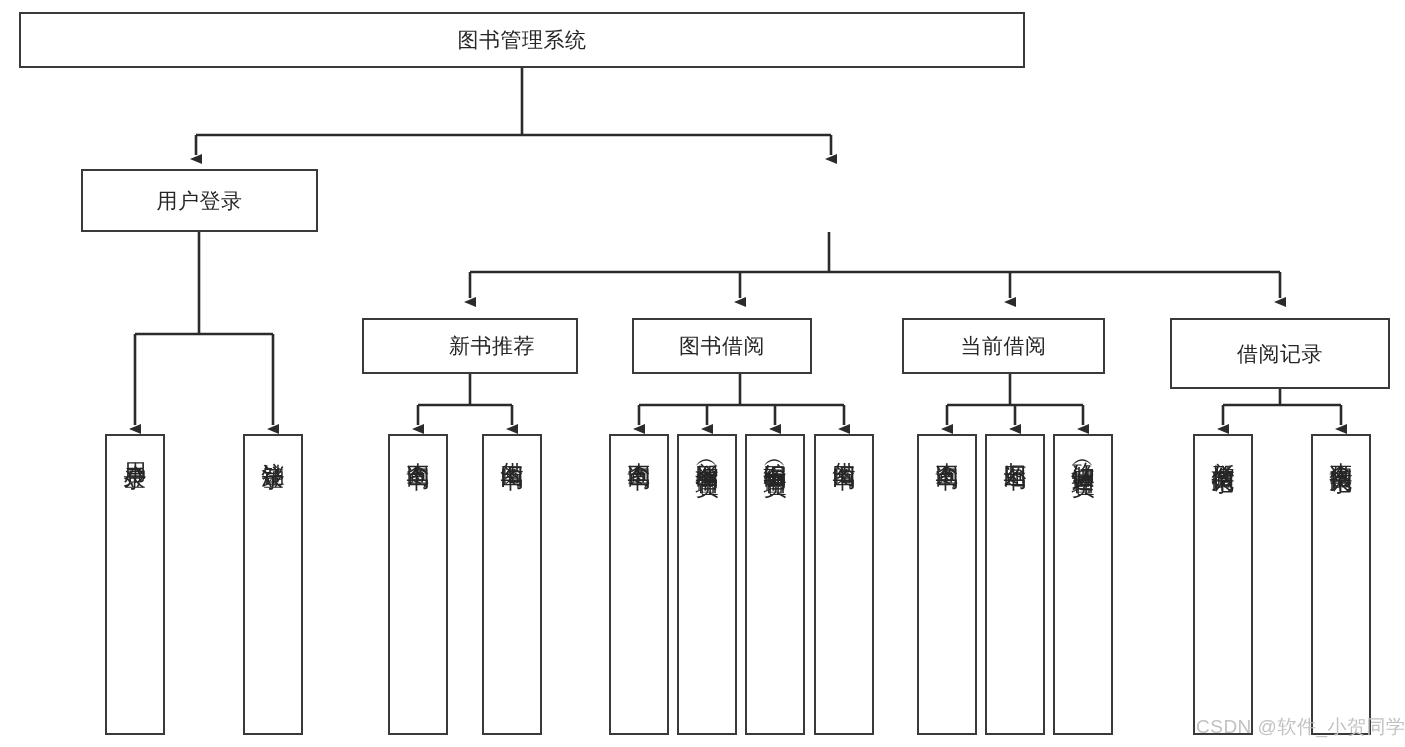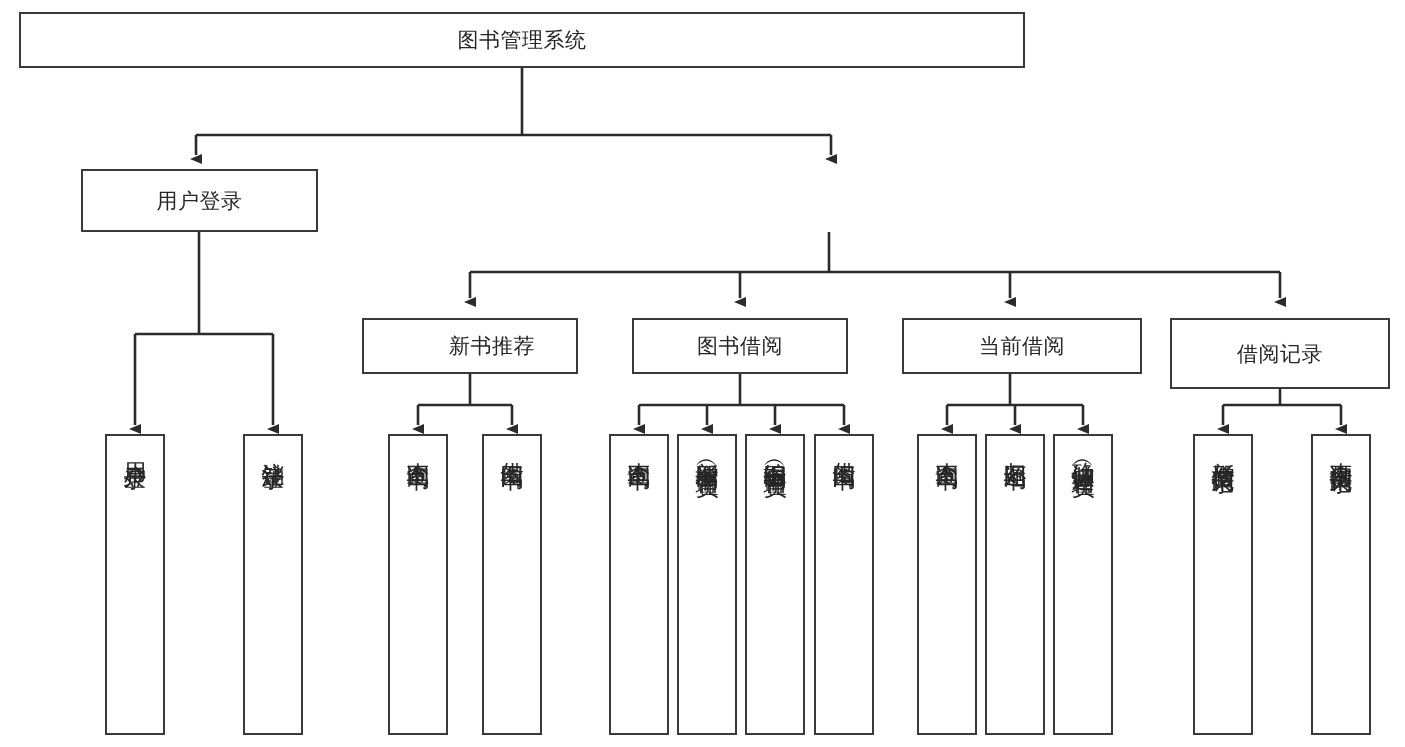--- a/index.html
+++ b/index.html
@@ -128,24 +128,24 @@
     <span class="lbl">图书管理系统</span>
   </div>
 
   <div class="node h" style="left:81px; top:169px; width:237px; height:63px;">
     <span class="lbl">用户登录</span>
   </div>
 
   <div class="node h" style="left:362px; top:318px; width:216px; height:56px;padding-left:44px;">
     <span class="lbl">新书推荐</span>
   </div>
-  <div class="node h" style="left:632px; top:318px; width:216px; height:56px;">
+  <div class="node h" style="left:632px; top:318px; width:180px; height:56px;">
     <span class="lbl">图书借阅</span>
   </div>
-  <div class="node h" style="left:902px; top:318px; width:240px; height:56px;">
+  <div class="node h" style="left:902px; top:318px; width:203px; height:56px;">
     <span class="lbl">当前借阅</span>
   </div>
   <div class="node h" style="left:1170px; top:318px; width:220px; height:71px;">
     <span class="lbl">借阅记录</span>
   </div>
 
   <div class="node v" style="left:105px; top:434px; width:60px; height:301px;">
     <span class="lbl">用户登录</span>
   </div>
   <div class="node v" style="left:243px; top:434px; width:60px; height:301px;">
@@ -182,14 +182,15 @@
     <span class="lbl">确认归还（管理员）</span>
   </div>
 
   <div class="node v" style="left:1193px; top:434px; width:60px; height:301px;">
     <span class="lbl">新增借阅记录</span>
   </div>
   <div class="node v" style="left:1311px; top:434px; width:60px; height:301px;">
     <span class="lbl">查询借阅记录</span>
   </div>
 
+  <div class="watermark" style="left:1196px; top:714px;">CSDN @软件_小贺同学</div>
 
 </div>
 
 </body></html>

